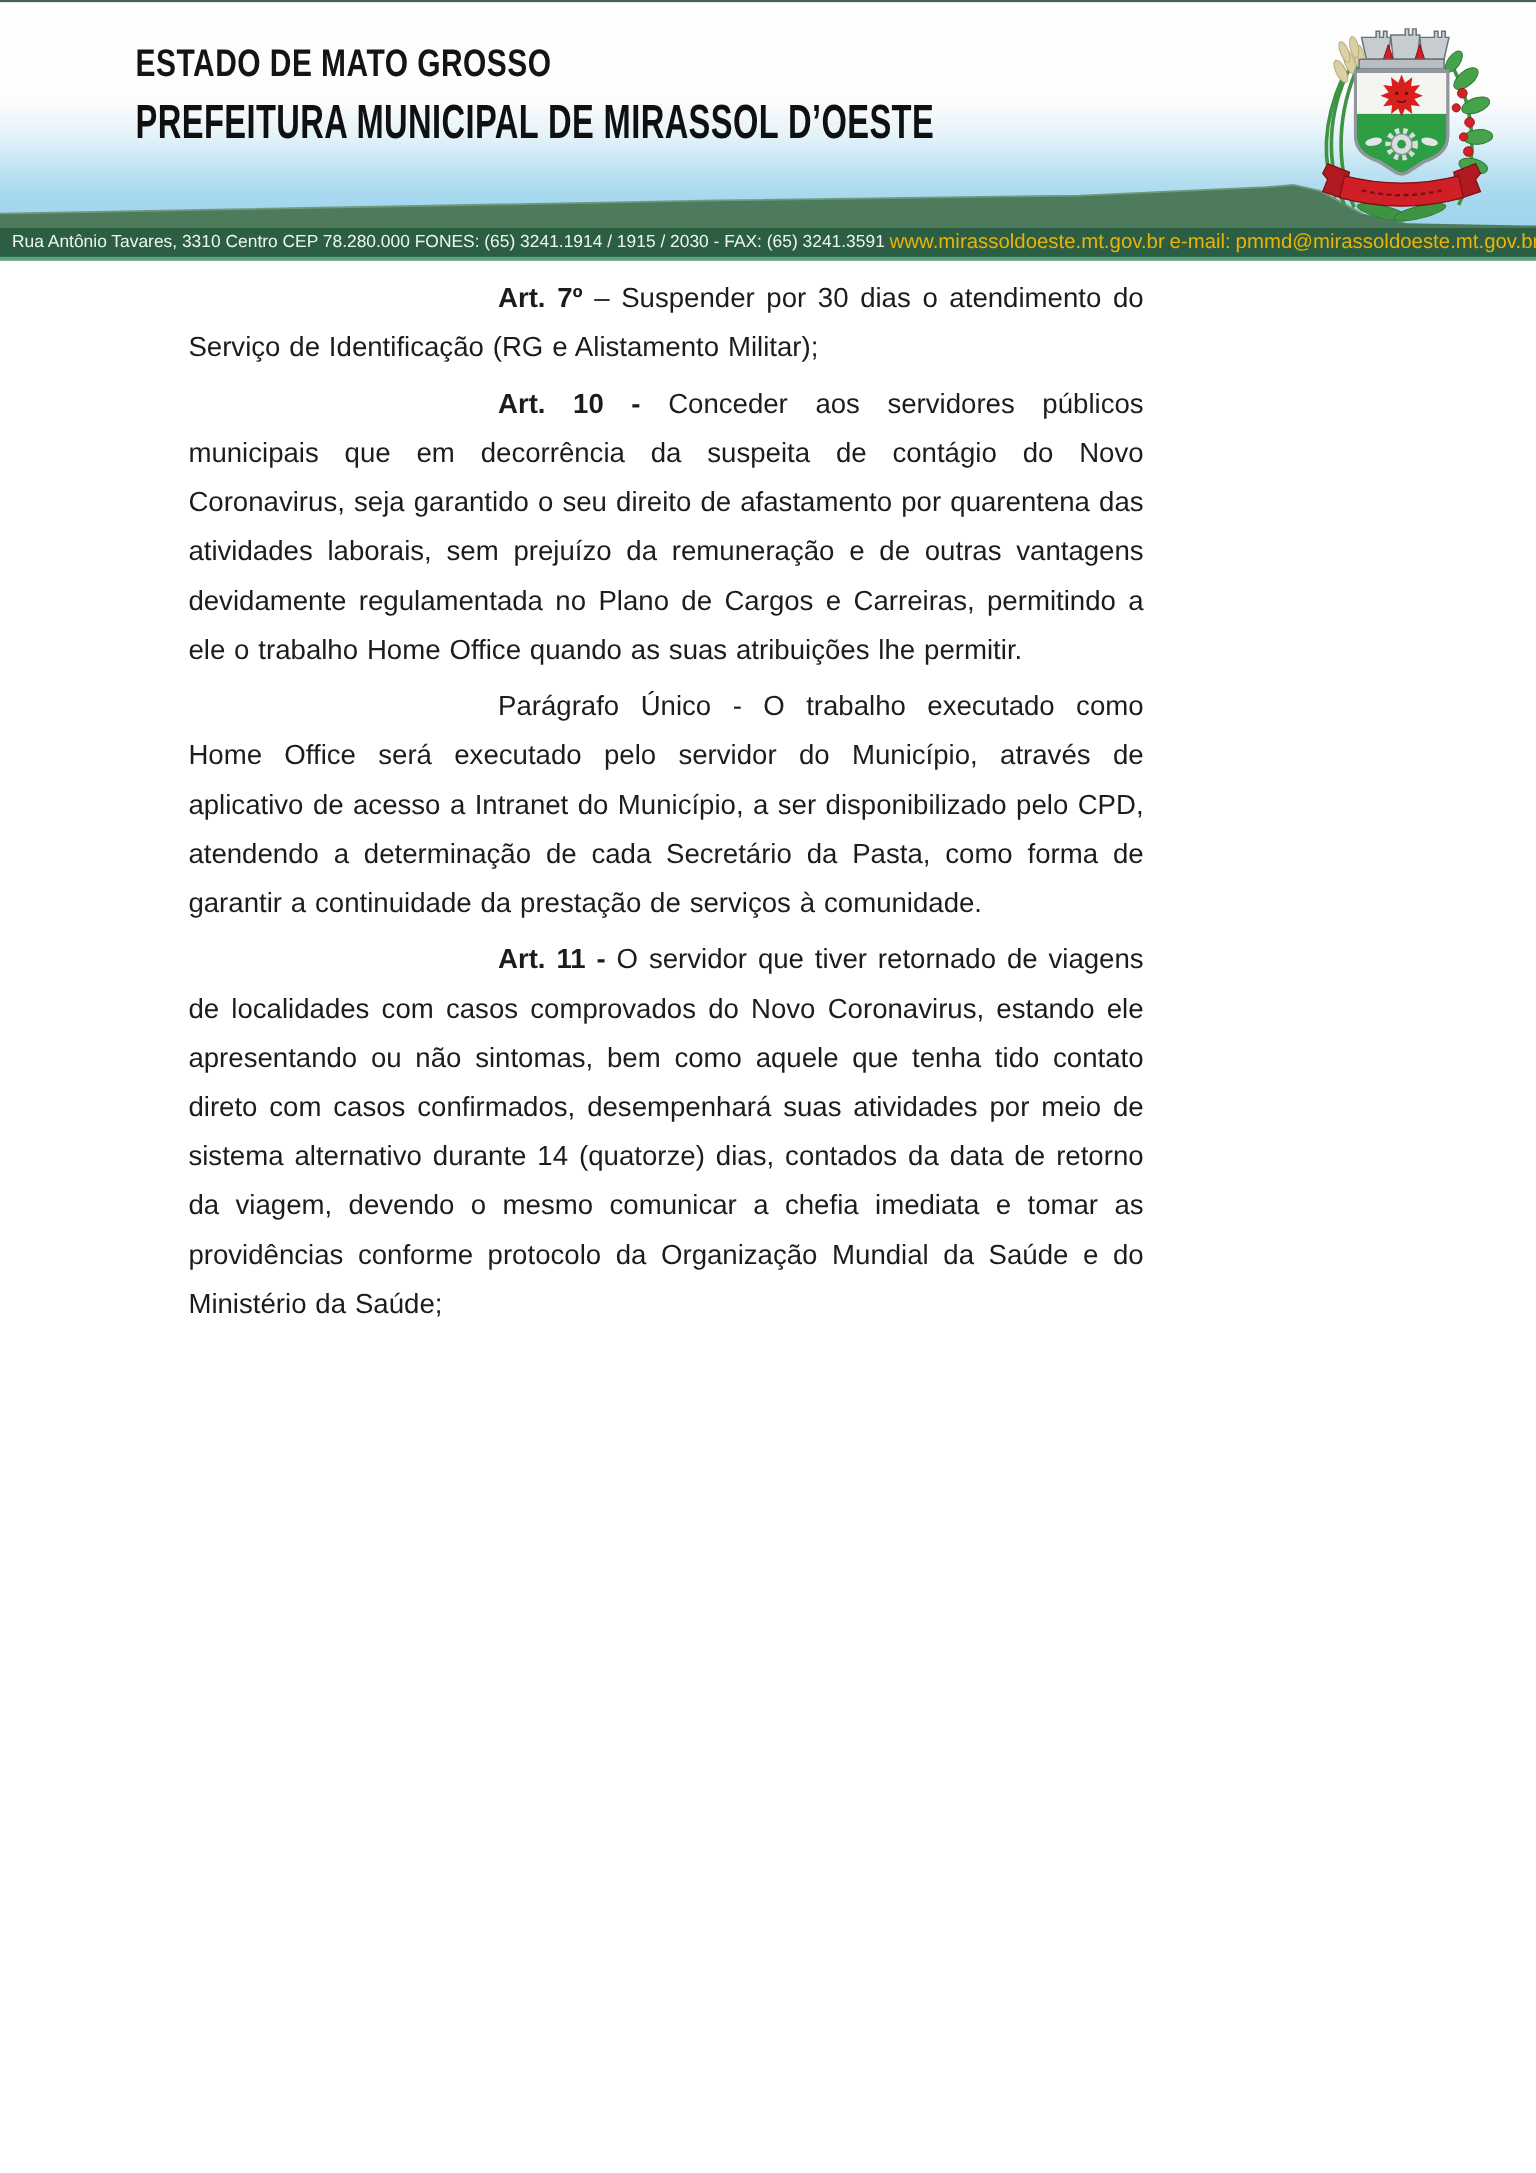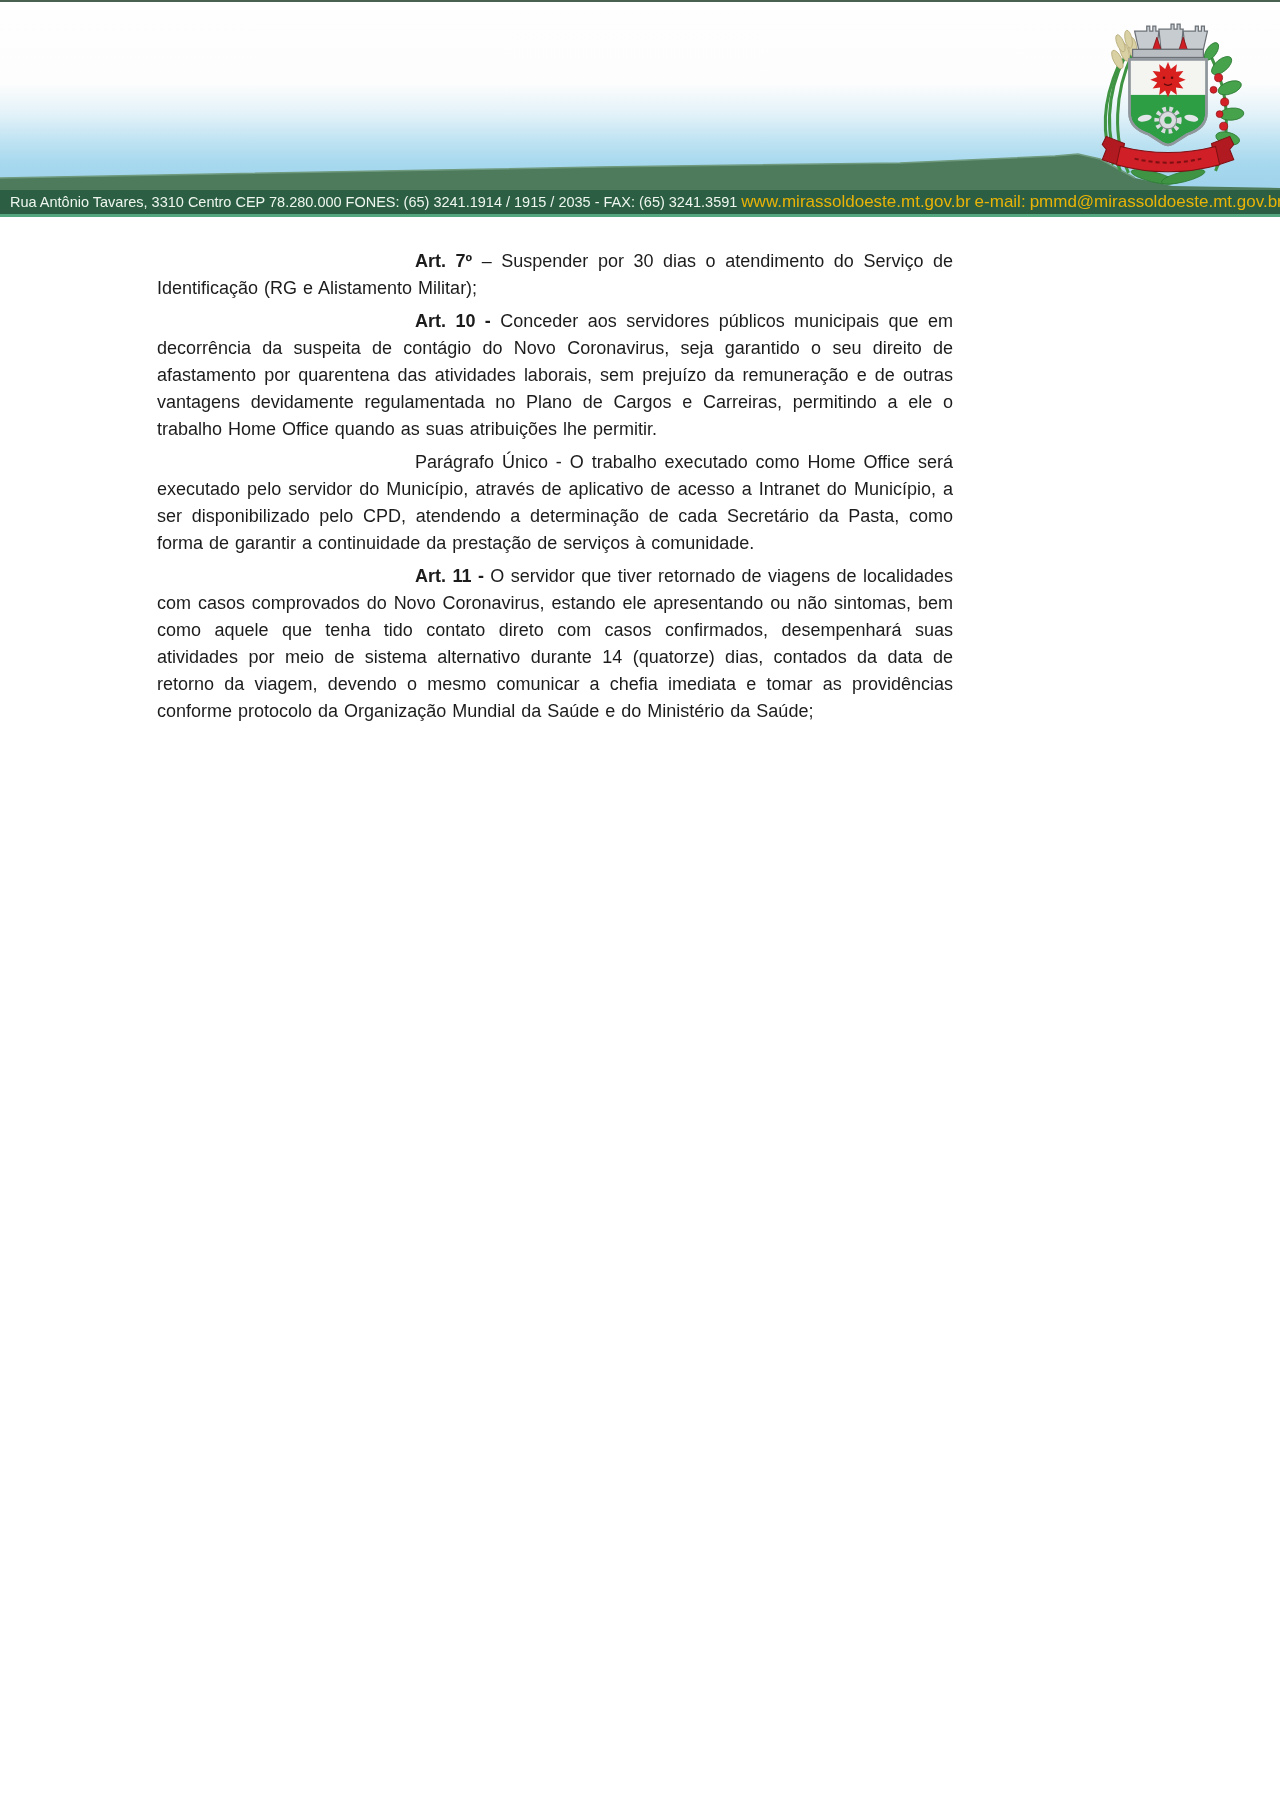--- a/index.html
+++ b/index.html
@@ -34,21 +34,21 @@
   }
   .muni{
     margin-top:9px;font-size:40px;font-weight:800;color:#101010;
     transform:scaleX(0.68);transform-origin:left center;white-space:nowrap;
     letter-spacing:0.5px;
   }
   .crest{position:absolute;top:16px;right:26px;width:172px;height:176px;}
   
   .docbody{
     position:absolute;top:228px;left:157px;width:796px;
-    font-size:18px;line-height:27px;color:#1c1c1c;margin-top:20px;
+    font-size:23px;line-height:41px;color:#1c1c1c;
   }
   .para{
     margin:0 0 6px 0;text-align:justify;text-indent:258px;
     word-spacing:1px;
   }
   .seg-bold{font-weight:700;}
   .seg-normal{font-weight:400;}
   a.seg-link{color:var(--link-blue,#2b2bd0);text-decoration:underline;}
 </style>
 </head>
@@ -58,20 +58,24 @@
   <div class="topline"></div>
 
   <header class="letterhead">
     <div class="sky"></div>
 
     <svg class="hill" viewBox="0 0 1280 50" preserveAspectRatio="none">
       <path d="M0,50 L0,33 L600,22 L900,18 L1055,11 L1078,9 L1100,14 L1135,33 L1172,41 L1280,43 L1280,50 Z" fill="#4e7b5b"></path>
       <path d="M0,33 L600,22 L900,18 L1055,11 L1078,9 L1100,14 L1135,33" fill="none" stroke="#6f9a7e" stroke-width="1.5"></path>
     </svg>
 
+    <div class="titles">
+      <div class="state">ESTADO DE MATO GROSSO</div>
+      <div class="muni">PREFEITURA MUNICIPAL DE MIRASSOL D’OESTE</div>
+    </div>
 
     <svg class="crest" viewBox="0 0 170 172">
 
       <g stroke="#3f9444" stroke-width="3" fill="none">
         <path d="M38,152 C22,118 24,76 42,40"></path>
         <path d="M46,154 C30,120 32,74 50,36"></path>
         <path d="M31,146 C18,114 22,80 36,48"></path>
       </g>
       <g fill="#d9d0a4" stroke="#b7ab79" stroke-width="0.8">
         <ellipse cx="42" cy="34" rx="4" ry="10" transform="rotate(-18 42 34)"></ellipse>
@@ -141,21 +145,21 @@
       <g>
         <path d="M24,118 l18,7 -4,22 -18,-6 4,-10 -4,-5 Z" fill="#b01a20" stroke="#7e1014" stroke-width="1"></path>
         <path d="M146,118 l-18,7 4,22 18,-6 -4,-10 4,-5 Z" fill="#b01a20" stroke="#7e1014" stroke-width="1"></path>
         <path d="M38,128 Q85,140 132,128 L136,146 Q85,160 34,146 Z" fill="#d01f26" stroke="#7e1014" stroke-width="1"></path>
         <path d="M52,140 q33,8 66,0" stroke="#7e1014" stroke-width="2" fill="none" stroke-dasharray="4,3"></path>
       </g>
     </svg>
 
     <div class="addrbar">
       <span class="small">Rua Antônio Tavares, 3310 Centro CEP 78.280.000</span>
-      <span class="small">FONES: (65) 3241.1914 / 1915 / 2035 - FAX: (65) 3241.3591</span>
+      <span class="small">FONES: (65) 3241.1914 / 1915 / 2030 - FAX: (65) 3241.3591</span>
       <span class="web">www.mirassoldoeste.mt.gov.br</span>
       <span class="web">e-mail:</span>
       <span class="web">pmmd@mirassoldoeste.mt.gov.br</span>
     </div>
   </header>
 
   <main class="docbody" id="doc-body">
       <p class="para"><span class="seg-bold">Art. 7º</span><span class="seg-normal"> – Suspender por 30 dias o atendimento do Serviço de Identificação (RG e Alistamento Militar);</span></p>
       <p class="para"><span class="seg-bold">Art. 10 -</span><span class="seg-normal"> Conceder aos servidores públicos municipais que em decorrência da suspeita de contágio do Novo Coronavirus, seja garantido o seu direito de afastamento por quarentena das atividades laborais, sem prejuízo da remuneração e de outras vantagens devidamente regulamentada no Plano de Cargos e Carreiras, permitindo a ele o trabalho Home Office quando as suas atribuições lhe permitir.</span></p>
       <p class="para"><span class="seg-normal">Parágrafo Único - O trabalho executado como Home Office será executado pelo servidor do Município, através de aplicativo de acesso a Intranet do Município, a ser disponibilizado pelo CPD, atendendo a determinação de cada Secretário da Pasta, como forma de garantir a continuidade da prestação de serviços à comunidade.</span></p>

